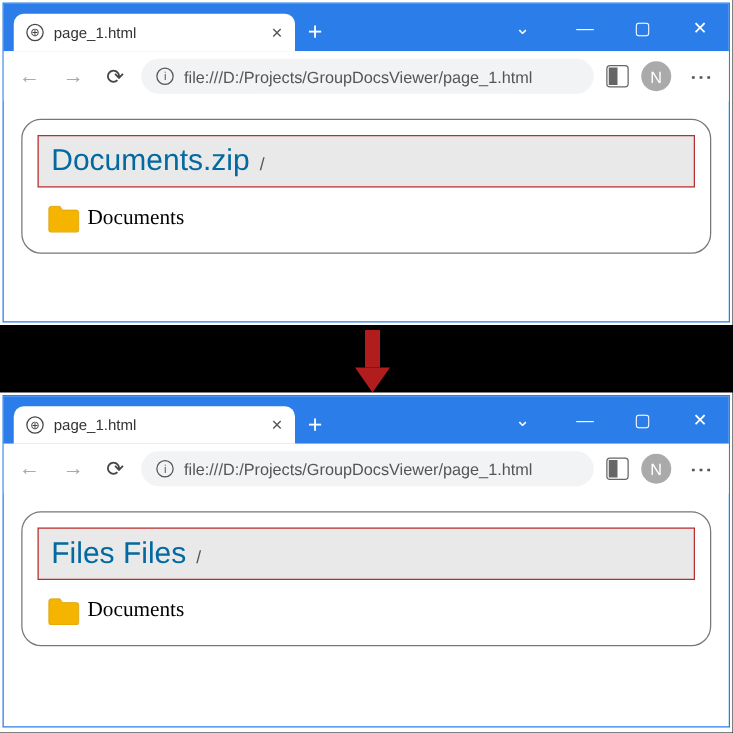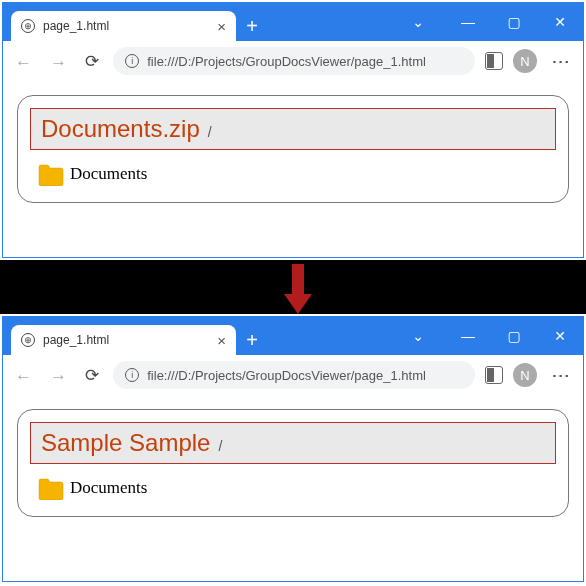--- a/index.html
+++ b/index.html
@@ -125,21 +125,21 @@
     background: #e9e9e9;
     border: 1.5px solid #b92f2f;
     padding: 6px 10px;
     display: flex;
     align-items: baseline;
     gap: 8px;
   }
   .breadcrumb-title {
     font-family: Arial, sans-serif;
     font-size: 24px;
-    color: #c2410c;
+    color: #0369a1;
   }
   .breadcrumb-sep { font-size: 14px; color: #555; }
   .folder-row {
     display: flex;
     gap: 6px;
     margin-top: 10px;
     padding: 4px 8px;
     font-family: "Times New Roman", serif;
     font-size: 17px;
     cursor: pointer;
@@ -247,21 +247,21 @@
       <span class="addr-icon">i</span>
       <span>file:///D:/Projects/GroupDocsViewer/page_1.html</span>
     </div>
     <span class="ext-icon"></span>
     <span class="avatar">N</span>
     <span class="menu-dots">⋮</span>
   </div>
   <div class="content">
     <div class="panel">
       <div class="breadcrumb">
-        <span class="breadcrumb-title">Sample Sample</span>
+        <span class="breadcrumb-title">Files Files</span>
         <span class="breadcrumb-sep">/</span>
       </div>
       <div class="folder-row">
         <span class="folder-icon">
           <svg width="26" height="22" viewBox="0 0 26 22">
               <path d="M1 4 L1 20 Q1 22 3 22 L23 22 Q25 22 25 20 L25 6 Q25 4 23 4 L12 4 L10 1 L3 1 Q1 1 1 3 Z" fill="#f4b400" stroke="#d39a00" stroke-width="0.5"></path>
             </svg>
         </span>
         <span>Documents</span>
       </div>

